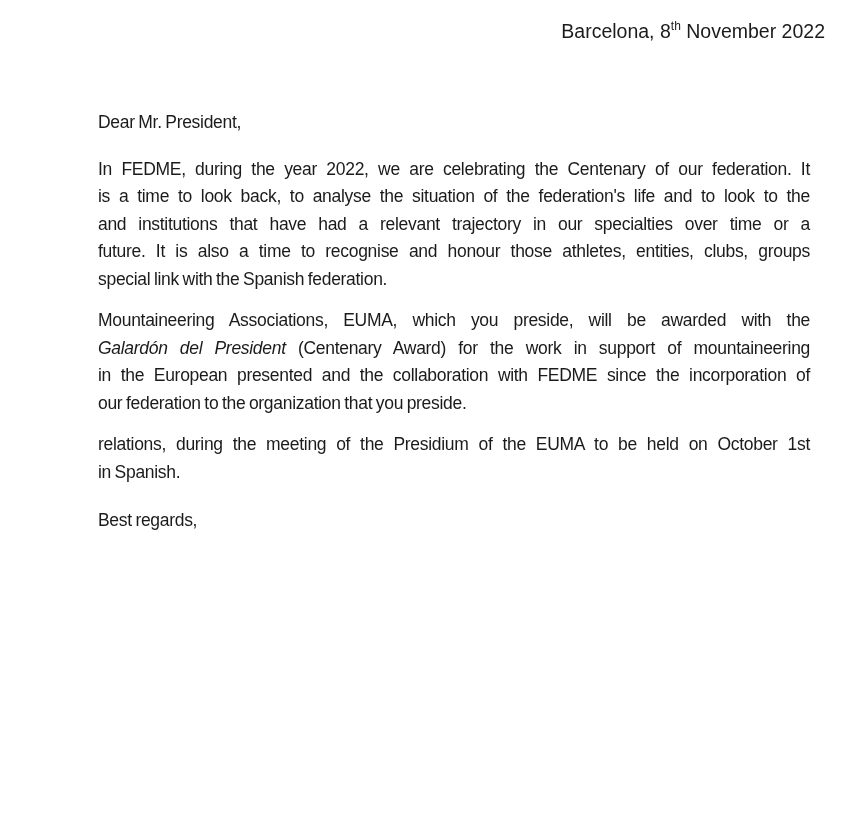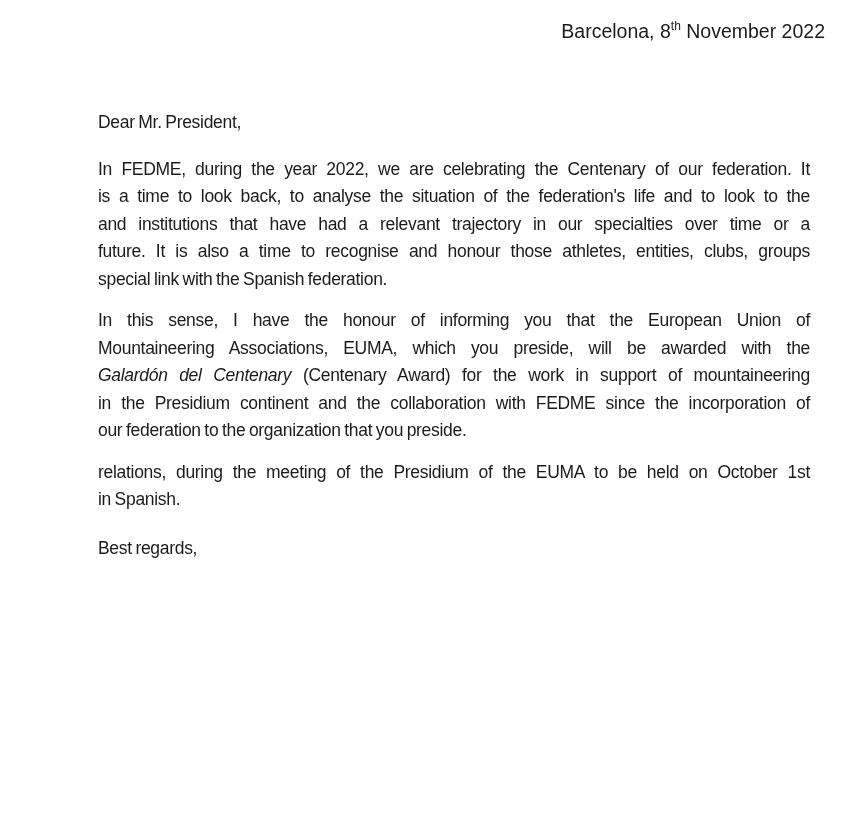--- a/index.html
+++ b/index.html
@@ -115,24 +115,23 @@
 
     <div class="para">
       <div class="pline">In FEDME, during the year 2022, we are celebrating the Centenary of our federation. It</div>
       <div class="pline">is a time to look back, to analyse the situation of the federation's life and to look to the</div>
       <div class="pline">and institutions that have had a relevant trajectory in our specialties over time or a</div>
       <div class="pline">future. It is also a time to recognise and honour those athletes, entities, clubs, groups</div>
       <div class="pline last">special link with the Spanish federation.</div>
     </div>
 
     <div class="para">
-      <div class="pline">In this sense, I have the honour of informing you that the European Union of</div>
       <div class="pline">Mountaineering Associations, EUMA, which you preside, will be awarded with the</div>
-      <div class="pline"><span class="ital">Galardón del Centenary</span><span> (Centenary Award) for the work in support of mountaineering</span></div>
-      <div class="pline">in the Presidium continent and the collaboration with FEDME since the incorporation of</div>
+      <div class="pline"><span class="ital">Galardón del President</span><span> (Centenary Award) for the work in support of mountaineering</span></div>
+      <div class="pline">in the European presented and the collaboration with FEDME since the incorporation of</div>
       <div class="pline last">our federation to the organization that you preside.</div>
     </div>
 
     <div class="para para3">
       <div class="pline">relations, during the meeting of the Presidium of the EUMA to be held on October 1st</div>
       <div class="pline last">in Spanish.</div>
     </div>
 
     <div class="closing">Best regards,</div>
   </div>

